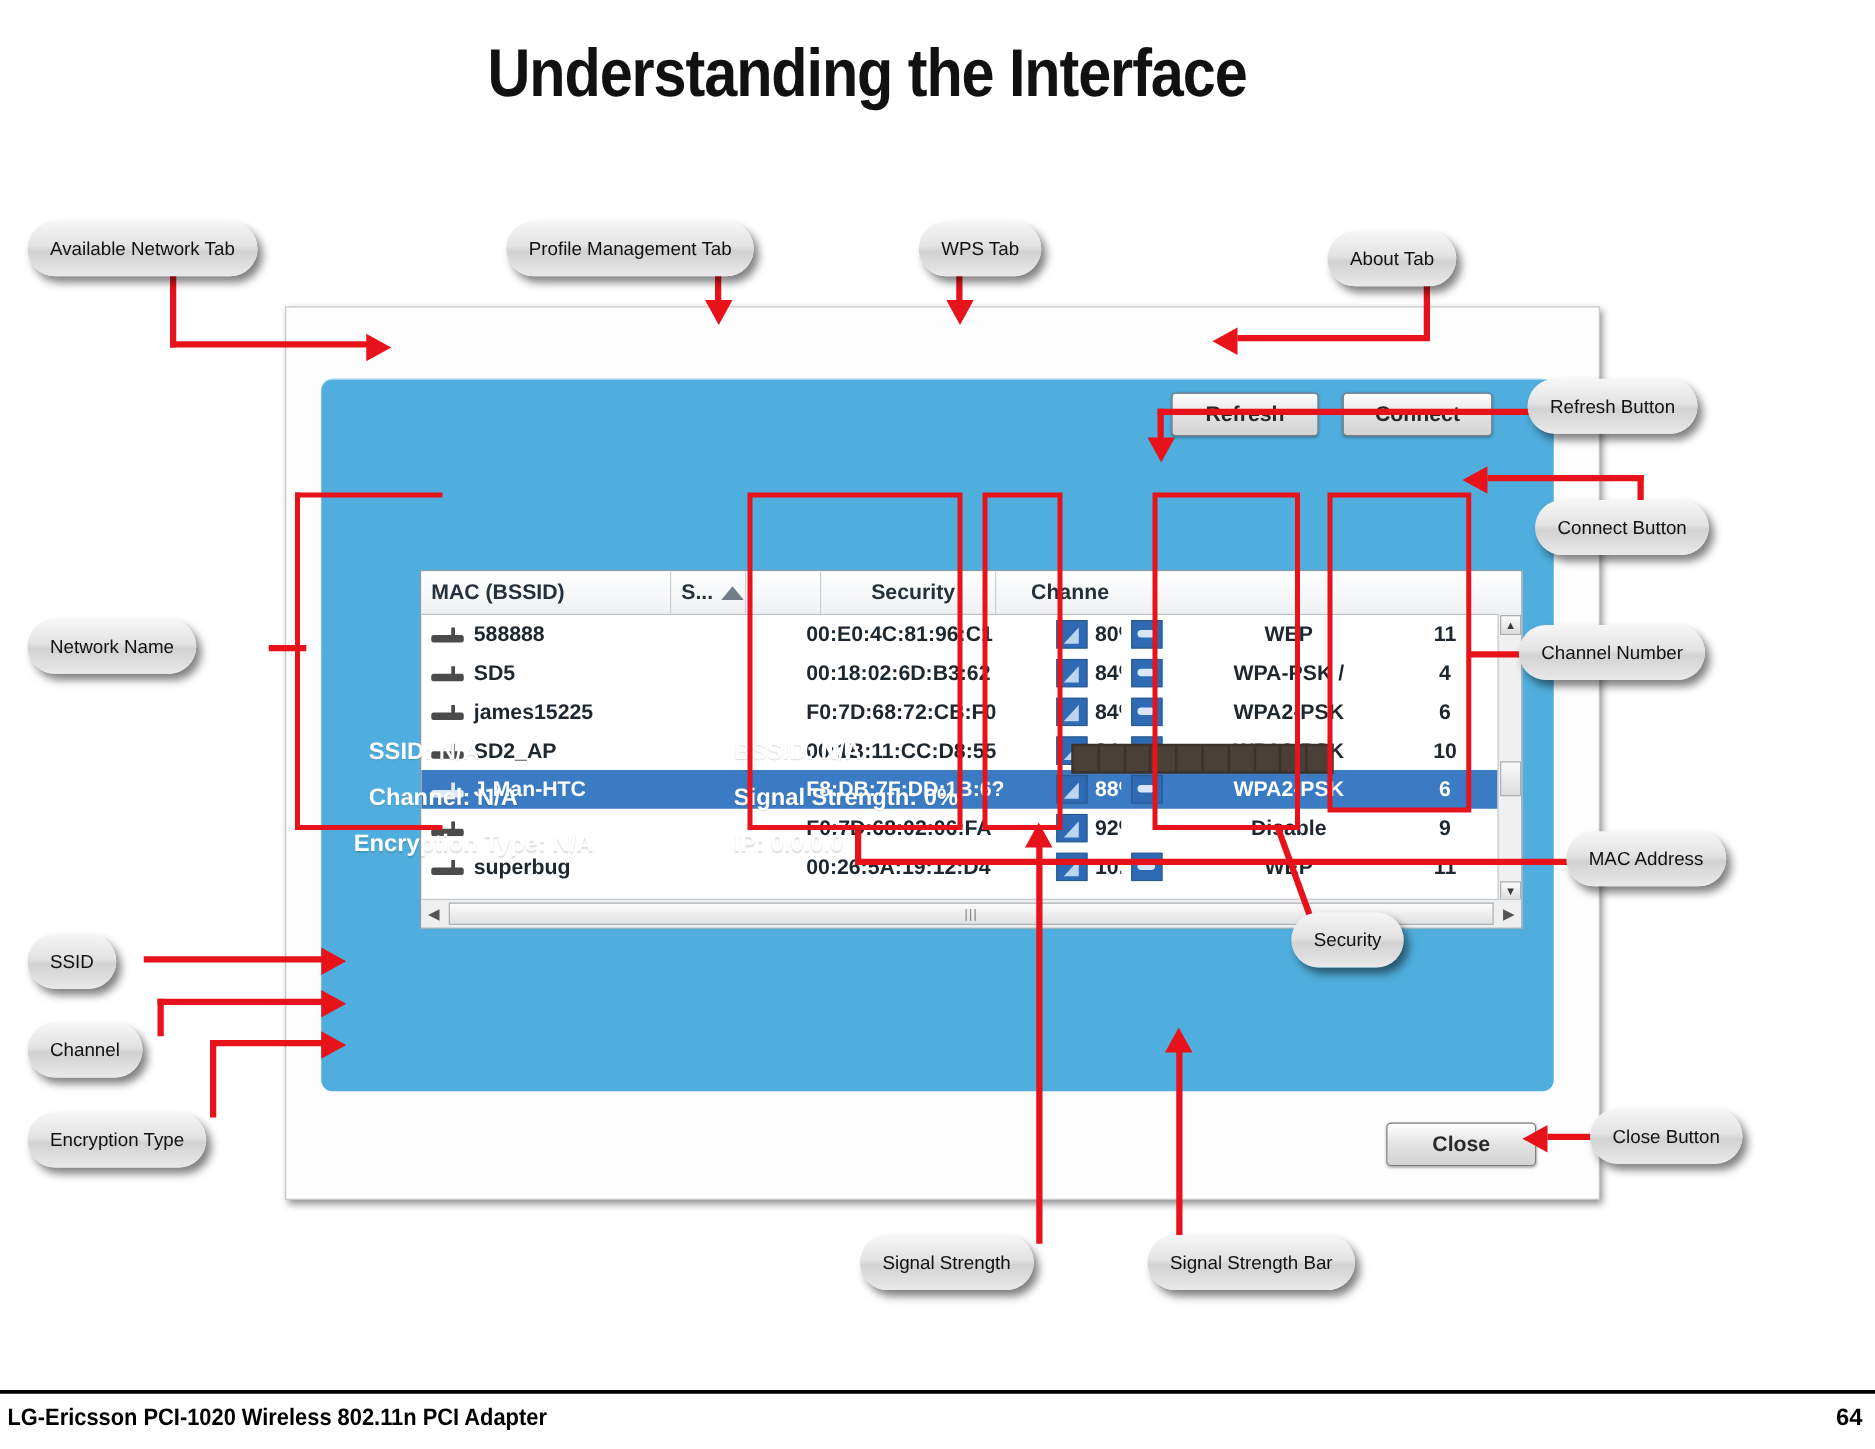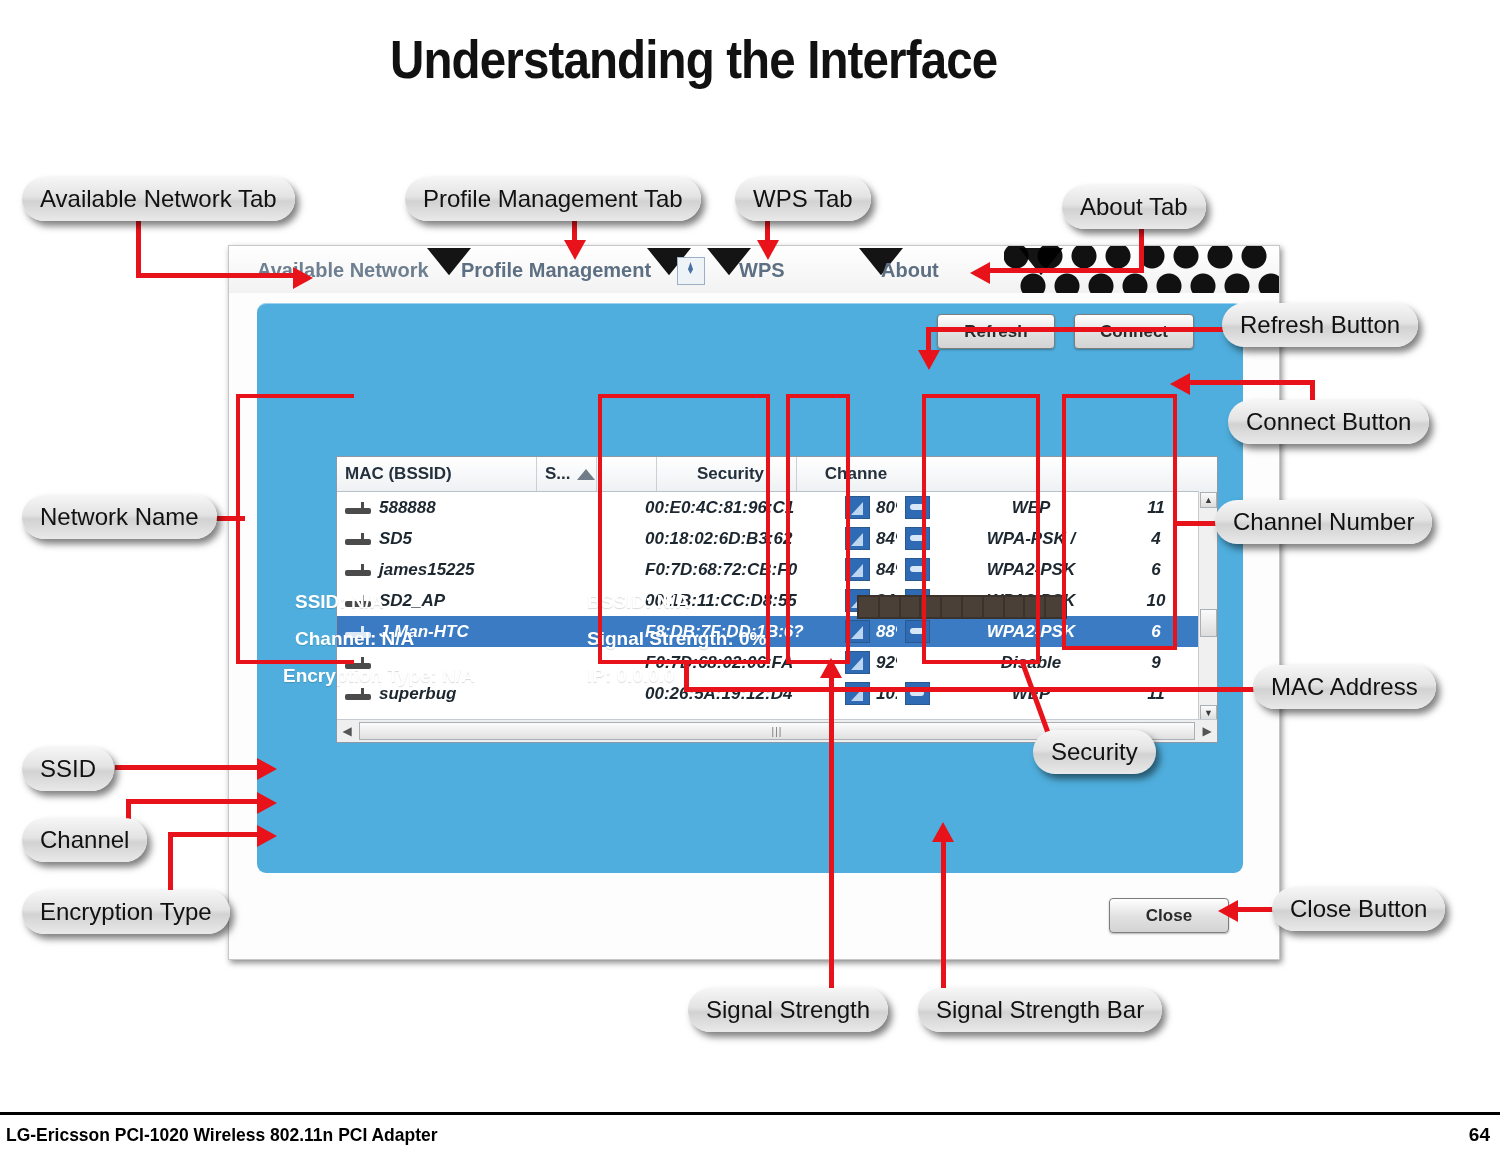--- a/index.html
+++ b/index.html
@@ -116,21 +116,21 @@
     padding-left:8px;box-sizing:border-box;filter:blur(.25px);white-space:nowrap;
   }
   .c-ssid{width:300px;}
   .c-mac{width:200px;}
   .c-sig{width:60px;justify-content:flex-start;}
   .c-sigicon{width:60px;}
   .c-sec{width:140px;justify-content:center;}
   .c-ch{width:110px;justify-content:center;border-right:none !important;}
   .sort-arrow{width:0;height:0;border-left:9px solid transparent;border-right:9px solid transparent;
     border-bottom:11px solid #707d89;margin-left:6px;}
-  .nl-row{display:flex;height:31px;align-items:center;font-style:italic;}
+  .nl-row{display:flex;height:31px;align-items:center;}
   .nl-row.selected{background:#3a7bc4;}
   .nl-row.selected .cell{color:#ffffff;}
   .nl-row .cell{
     font-size:17px;font-weight:bold;color:#1d2730;display:flex;align-items:center;
     box-sizing:border-box;padding-left:8px;filter:blur(.3px);white-space:nowrap;overflow:hidden;
   }
   .ap-icon{width:26px;height:12px;margin-right:8px;flex:none;position:relative;}
   .ap-icon::before{content:"";position:absolute;left:0;bottom:0;width:26px;height:6px;
     background:#4b4b4b;border-radius:2px;}
   .ap-icon::after{content:"";position:absolute;left:16px;top:0;width:3px;height:8px;background:#4b4b4b;}
@@ -161,52 +161,39 @@
   .sig-bar{position:absolute;left:600px;top:292px;width:210px;height:24px;
     background:#3a322b;display:flex;padding:2px;box-sizing:border-box;gap:2px;}
   .sig-seg{flex:1;background:#4a4038;}
 
   
   .callout{
     position:absolute;border-radius:22px;
     background:linear-gradient(#f6f6f6 0%,#e3e3e3 45%,#d2d2d2 55%,#e9e9e9 100%);
     box-shadow:4px 5px 7px rgba(0,0,0,.5);
     display:flex;align-items:center;justify-content:center;
-    font-size:24px;color:#111;white-space:nowrap;padding:0 18px;height:44px;
+    font-size:15px;color:#111;white-space:nowrap;padding:0 18px;height:44px;
     box-sizing:border-box;
   }
   
   .rl{position:absolute;background:#e8131a;}
   .rbox{position:absolute;border:4px solid #e8131a;box-sizing:border-box;}
   .arrow{position:absolute;width:0;height:0;}
   .ar-left{border-top:11px solid transparent;border-bottom:11px solid transparent;border-right:20px solid #e8131a;}
   .ar-right{border-top:11px solid transparent;border-bottom:11px solid transparent;border-left:20px solid #e8131a;}
   .ar-down{border-left:11px solid transparent;border-right:11px solid transparent;border-top:20px solid #e8131a;}
   .ar-up{border-left:11px solid transparent;border-right:11px solid transparent;border-bottom:20px solid #e8131a;}
 </style>
 </head>
 <body>
 
 <div class="page-title">Understanding the Interface</div>
 
 <div class="app-window">
 
-  <div class="tabstrip">
-    <div class="honeycomb"></div>
-    <div class="tab-sep" style="left:198px"></div>
-    <div class="tab-sep" style="left:418px"></div>
-    <div class="tab-sep" style="left:478px"></div>
-    <div class="tab-sep" style="left:630px"></div>
-    <div class="tab-sep" style="left:790px"></div>
-    <div class="tab active" style="left:28px">Available Network</div>
-    <div class="tab" style="left:232px">Profile Management</div>
-    <div class="wps-icon"></div>
-    <div class="tab" style="left:510px">WPS</div>
-    <div class="tab" style="left:652px">About</div>
-  </div>
 
   <div class="blue-panel">
     <div class="win-btn" id="refresh-btn">Refresh</div>
     <div class="win-btn" id="connect-btn">Connect</div>
 
     <div class="netlist">
       <div class="nl-head">
         <div class="c-mac">MAC (BSSID)</div>
         <div class="c-sig">
           <span>S...</span>

